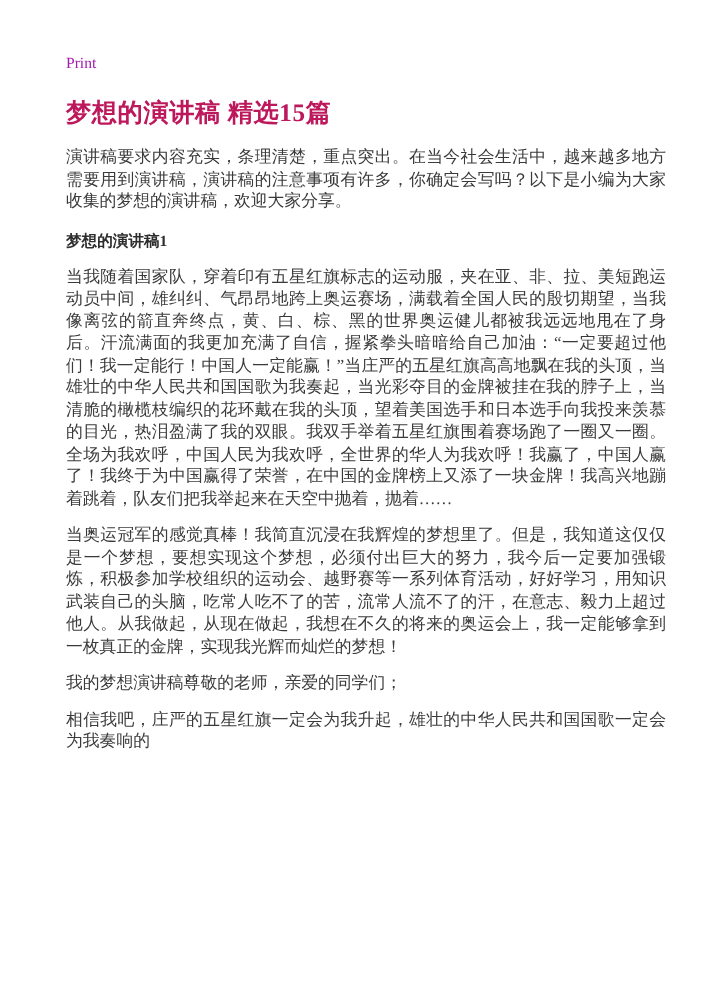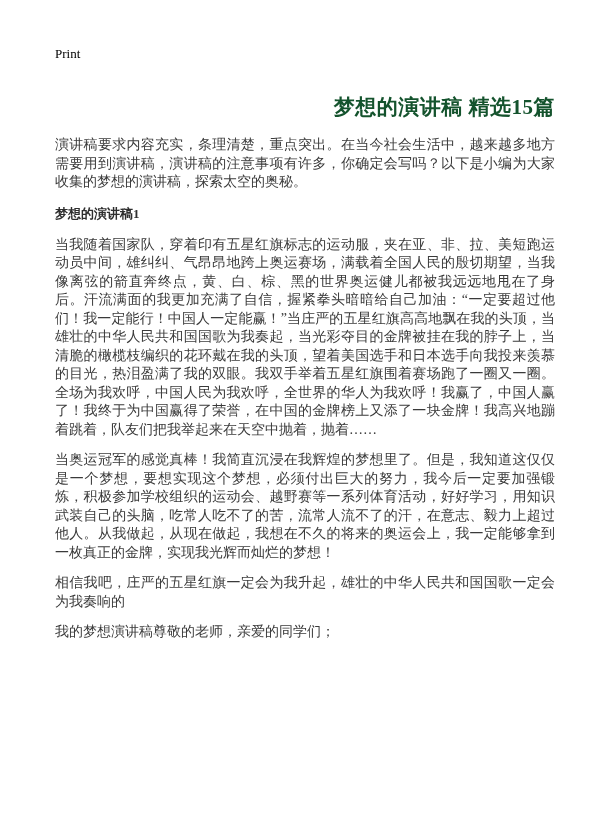--- a/index.html
+++ b/index.html
@@ -17,31 +17,31 @@
   .page {
     box-sizing: border-box;
     width: 600px;
     height: 828px;
     padding: 44px 45px 0 55px;
     background: #ffffff;
   }
   .print-link {
     font-size: 13px;
     line-height: 16px;
-    color: #000000;
-    margin: 0 0 32px 0;
+    color: #a21caf;
+    margin: 0 0 20px 0;
     display: inline-block;
     cursor: pointer;
   }
   .doc-title {
     font-size: 21px;
     line-height: 26px;
     font-weight: bold;
-    text-align: right;
-    color: #14532d;
+    text-align: left;
+    color: #be185d;
     margin: 0 0 16px 0;
     letter-spacing: 0.5px;
   }
   .doc-subtitle {
     font-size: 14px;
     line-height: 19px;
     margin: 0 0 14px 0;
   }
   .para {
     font-size: 14px;
@@ -60,27 +60,27 @@
 </head>
 <body>
 
 <div class="page">
 
   <div class="print-link">Print</div>
 
   <h1 class="doc-title">梦想的演讲稿 精选15篇</h1>
 
 
-  <p class="para">演讲稿要求内容充实，条理清楚，重点突出。在当今社会生活中，越来越多地方需要用到演讲稿，演讲稿的注意事项有许多，你确定会写吗？以下是小编为大家收集的梦想的演讲稿，探索太空的奥秘。</p>
+  <p class="para">演讲稿要求内容充实，条理清楚，重点突出。在当今社会生活中，越来越多地方需要用到演讲稿，演讲稿的注意事项有许多，你确定会写吗？以下是小编为大家收集的梦想的演讲稿，欢迎大家分享。</p>
 
   <h2 class="section-heading">梦想的演讲稿1</h2>
 
 
 
   <p class="para">当我随着国家队，穿着印有五星红旗标志的运动服，夹在亚、非、拉、美短跑运动员中间，雄纠纠、气昂昂地跨上奥运赛场，满载着全国人民的殷切期望，当我像离弦的箭直奔终点，黄、白、棕、黑的世界奥运健儿都被我远远地甩在了身后。汗流满面的我更加充满了自信，握紧拳头暗暗给自己加油：“一定要超过他们！我一定能行！中国人一定能赢！”当庄严的五星红旗高高地飘在我的头顶，当雄壮的中华人民共和国国歌为我奏起，当光彩夺目的金牌被挂在我的脖子上，当清脆的橄榄枝编织的花环戴在我的头顶，望着美国选手和日本选手向我投来羡慕的目光，热泪盈满了我的双眼。我双手举着五星红旗围着赛场跑了一圈又一圈。全场为我欢呼，中国人民为我欢呼，全世界的华人为我欢呼！我赢了，中国人赢了！我终于为中国赢得了荣誉，在中国的金牌榜上又添了一块金牌！我高兴地蹦着跳着，队友们把我举起来在天空中抛着，抛着……</p>
 
   <p class="para">当奥运冠军的感觉真棒！我简直沉浸在我辉煌的梦想里了。但是，我知道这仅仅是一个梦想，要想实现这个梦想，必须付出巨大的努力，我今后一定要加强锻炼，积极参加学校组织的运动会、越野赛等一系列体育活动，好好学习，用知识武装自己的头脑，吃常人吃不了的苦，流常人流不了的汗，在意志、毅力上超过他人。从我做起，从现在做起，我想在不久的将来的奥运会上，我一定能够拿到一枚真正的金牌，实现我光辉而灿烂的梦想！</p>
 
+  <p class="para">我的梦想演讲稿尊敬的老师，亲爱的同学们；</p>
+
   <p class="para">相信我吧，庄严的五星红旗一定会为我升起，雄壮的中华人民共和国国歌一定会为我奏响的</p>
-
-  <p class="para">我的梦想演讲稿尊敬的老师，亲爱的同学们；</p>
 
 </div>
 
 </body></html>

